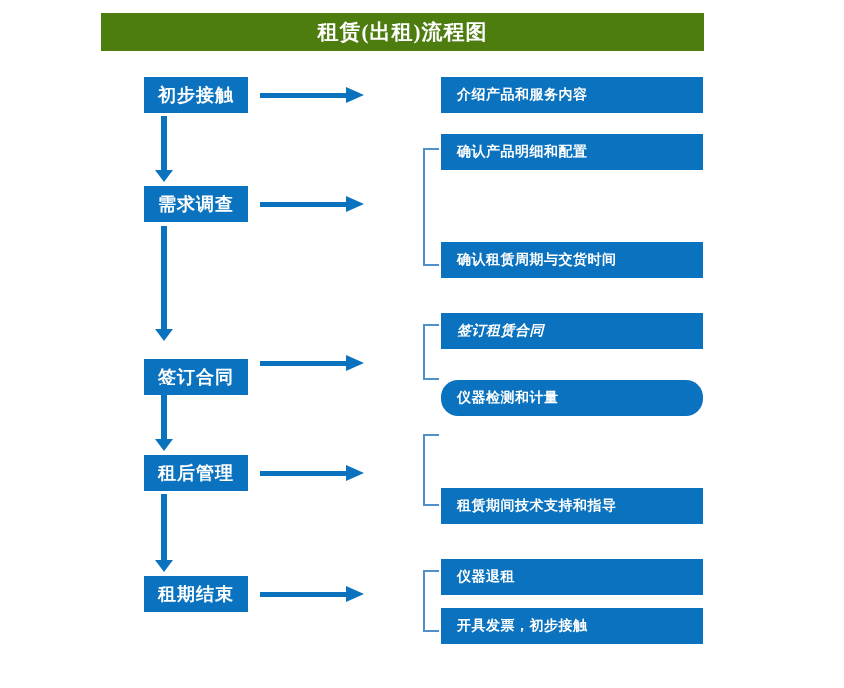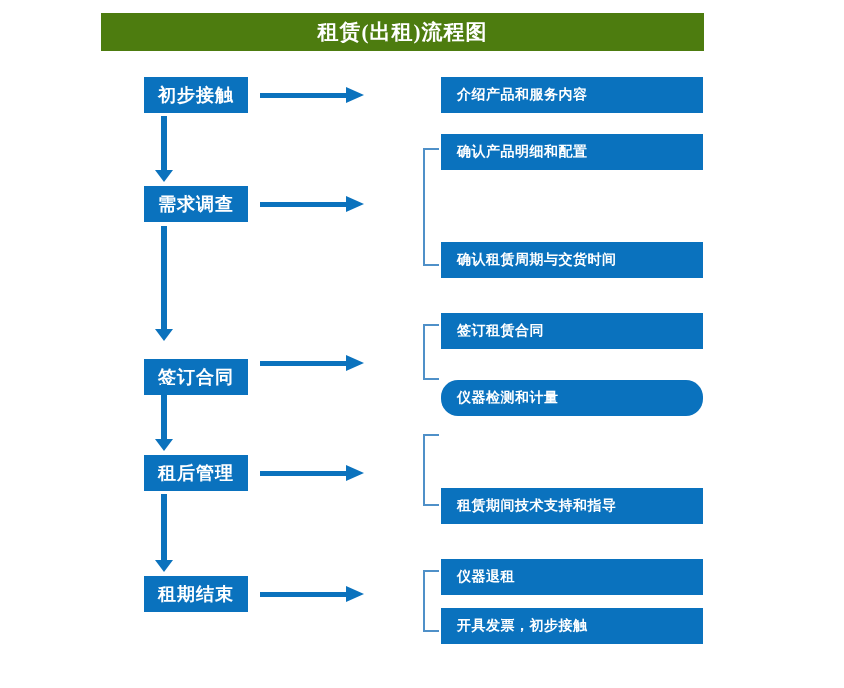--- a/index.html
+++ b/index.html
@@ -200,21 +200,21 @@
   <div class="bracket" style="top:434px; height:72px;"></div>
   <div class="bracket" style="top:570px; height:62px;"></div>
 
   <div class="detail-box" style="top:77px;">介绍产品和服务内容</div>
 
   <div class="detail-box" style="top:134px;">确认产品明细和配置</div>
 
 
   <div class="detail-box" style="top:242px;">确认租赁周期与交货时间</div>
 
-  <div class="detail-box" style="top:313px;">签订租赁合同</div>
+  <div class="detail-box" style="top:313px;font-style:italic;">签订租赁合同</div>
 
   <div class="detail-box" style="top:380px;border-radius:17px;">仪器检测和计量</div>
 
 
   <div class="detail-box" style="top:488px;">租赁期间技术支持和指导</div>
 
   <div class="detail-box" style="top:559px;">仪器退租</div>
 
   <div class="detail-box" style="top:608px;">开具发票，初步接触</div>
 

